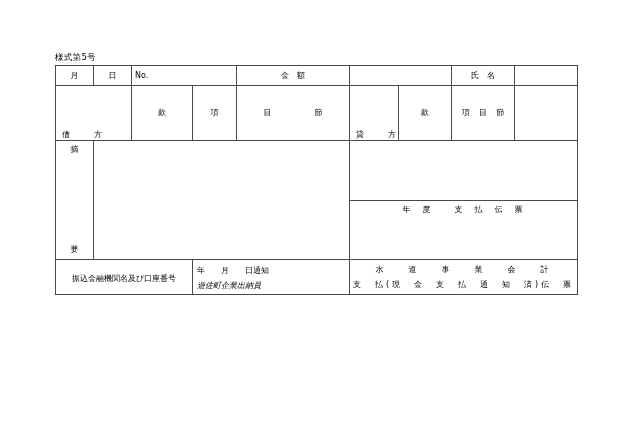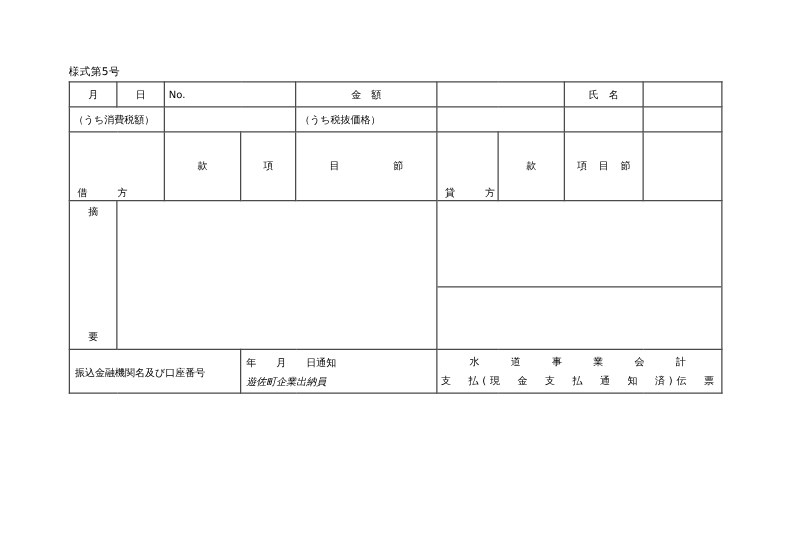--- a/index.html
+++ b/index.html
@@ -108,20 +108,21 @@
     white-space: nowrap;
   }
   .bank-cell {
     height: 34px;
     vertical-align: top;
   }
   .bank-inner {
     padding: 3px 4px 0 4px;
     font-size: 8px;
     line-height: 1.45;
+    text-align: center;
   }
   .notice-inner {
     padding: 3px 4px 0 4px;
     font-size: 8px;
     line-height: 1.45;
   }
   .notice-line2 {
     padding-top: 3px;
     font-style: italic;
   }
@@ -169,32 +170,20 @@
         <td>
           <div class="center">金　額</div>
         </td>
         <td colspan="2"></td>
         <td>
           <div class="center">氏　名</div>
         </td>
         <td></td>
       </tr>
 
-      <tr>
-        <td colspan="2">
-          <div class="left">（うち消費税額）</div>
-        </td>
-        <td colspan="2"></td>
-        <td>
-          <div class="left">（うち税抜価格）</div>
-        </td>
-        <td colspan="2"></td>
-        <td></td>
-        <td></td>
-      </tr>
 
       <tr>
         <td colspan="2">
           <div class="spread-between">借　　　方</div>
         </td>
         <td>
           <div class="center">款</div>
         </td>
         <td>
           <div class="center">項</div>
@@ -228,20 +217,29 @@
             <span>要</span>
           </div>
         </td>
         <td class="tall-blank" colspan="4"></td>
         <td class="tall-blank" colspan="4" style="padding:0">
           <table style="border-collapse:collapse;table-layout:fixed;width:100%;font-size:8px">
             <tbody>
                   <tr>
               <td class="blank-96" style="border:0;border-bottom:1px solid #4a4a4a"></td>
             </tr>
+            <tr>
+              <td class="year-row" style="border:0">
+                <div class="center">
+                  <span class="spaced-text-2">年　度</span>
+                  <span style="display:inline-block;width:22px"></span>
+                  <span class="spaced-text-2">支　払　伝　票</span>
+                </div>
+              </td>
+            </tr>
           </tbody>
               </table>
         </td>
       </tr>
 
       <tr>
         <td class="bank-cell" colspan="3">
           <div class="bank-inner">振込金融機関名及び口座番号</div>
         </td>
         <td class="bank-cell" colspan="2">

